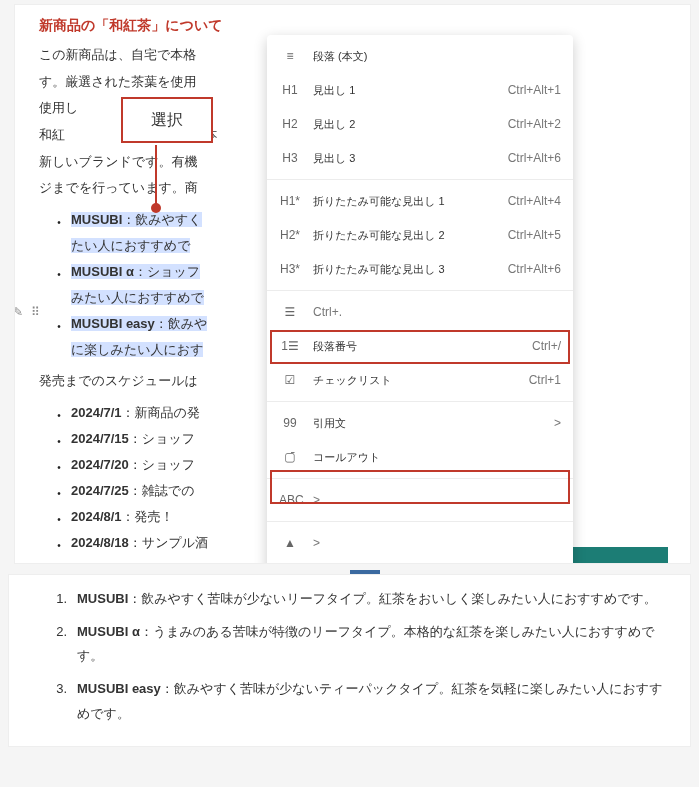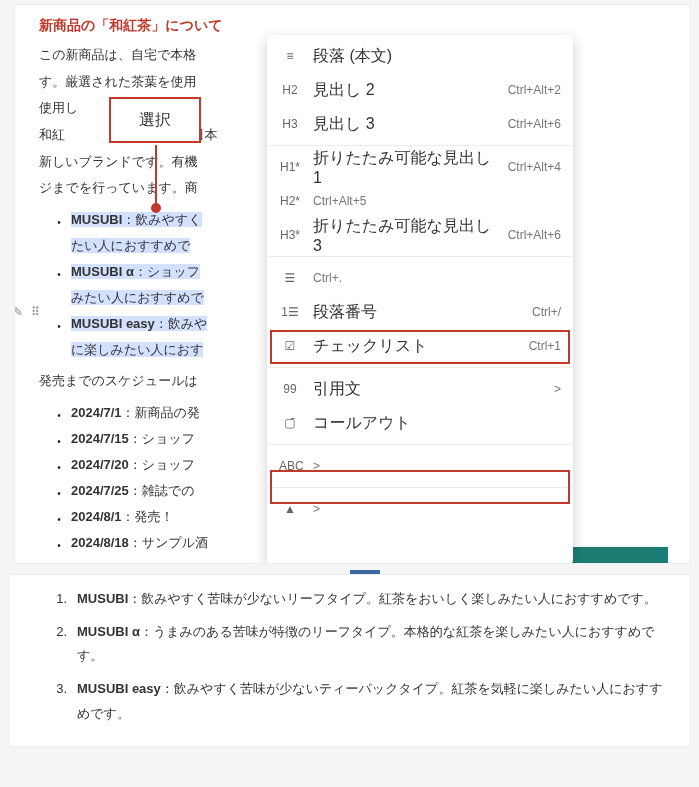--- a/index.html
+++ b/index.html
@@ -50,21 +50,21 @@
       left: -2px;
       top: 300px;
       display: flex;
       gap: 8px;
       color: #888;
     }
     .icon { font-family: sans-serif; font-size: 12px; }
     
     .callout {
       position: absolute;
-      left: 94px;
+      left: 106px;
       top: 92px;
       width: 92px;
       height: 46px;
       border: 2px solid #c0392b;
       background: #fff;
       display: flex;
       align-items: center;
       justify-content: center;
       font-size: 16px;
       z-index: 5;
@@ -107,21 +107,21 @@
       gap: 12px;
       cursor: pointer;
       position: relative;
     }
     .menu-ico {
       width: 22px;
       text-align: center;
       color: #666;
       font-size: 12px;
     }
-    .menu-label { flex: 1; font-size: 16px; color: #333; }
+    .menu-label { flex: 1; font-size: 11px; color: #333; }
     .menu-sc { color: #777; font-size: 12px; }
     .menu-sep { height: 1px; background: #ececec; margin: 4px 0; }
     .hl-box {
       position: absolute;
       left: 255px;
       width: 300px;
       border: 2px solid #c0392b;
       z-index: 12;
       pointer-events: none;
     }
@@ -260,37 +260,43 @@
   <div class="callout-line"></div>
   <div class="callout-dot"></div>
 
   <div class="menu">
     <div class="menu-row">
         <span class="menu-ico">≡</span>
         <span class="menu-label">段落 (本文)</span>
         <span class="menu-sc"></span>
       </div>
     <div class="menu-row">
+        <span class="menu-ico">H1</span>
+        <span class="menu-label">見出し 1</span>
+        <span class="menu-sc">Ctrl+Alt+1</span>
+      </div>
+    <div class="menu-row">
         <span class="menu-ico">H2</span>
         <span class="menu-label">見出し 2</span>
         <span class="menu-sc">Ctrl+Alt+2</span>
       </div>
     <div class="menu-row">
         <span class="menu-ico">H3</span>
         <span class="menu-label">見出し 3</span>
         <span class="menu-sc">Ctrl+Alt+6</span>
       </div>
     <div class="menu-sep"></div>
     <div class="menu-row">
         <span class="menu-ico">H1*</span>
         <span class="menu-label">折りたたみ可能な見出し 1</span>
         <span class="menu-sc">Ctrl+Alt+4</span>
       </div>
     <div class="menu-row">
         <span class="menu-ico">H2*</span>
+        <span class="menu-label">折りたたみ可能な見出し 2</span>
         <span class="menu-sc">Ctrl+Alt+5</span>
       </div>
     <div class="menu-row">
         <span class="menu-ico">H3*</span>
         <span class="menu-label">折りたたみ可能な見出し 3</span>
         <span class="menu-sc">Ctrl+Alt+6</span>
       </div>
     <div class="menu-sep"></div>
     <div class="menu-row">
         <span class="menu-ico">☰</span>

